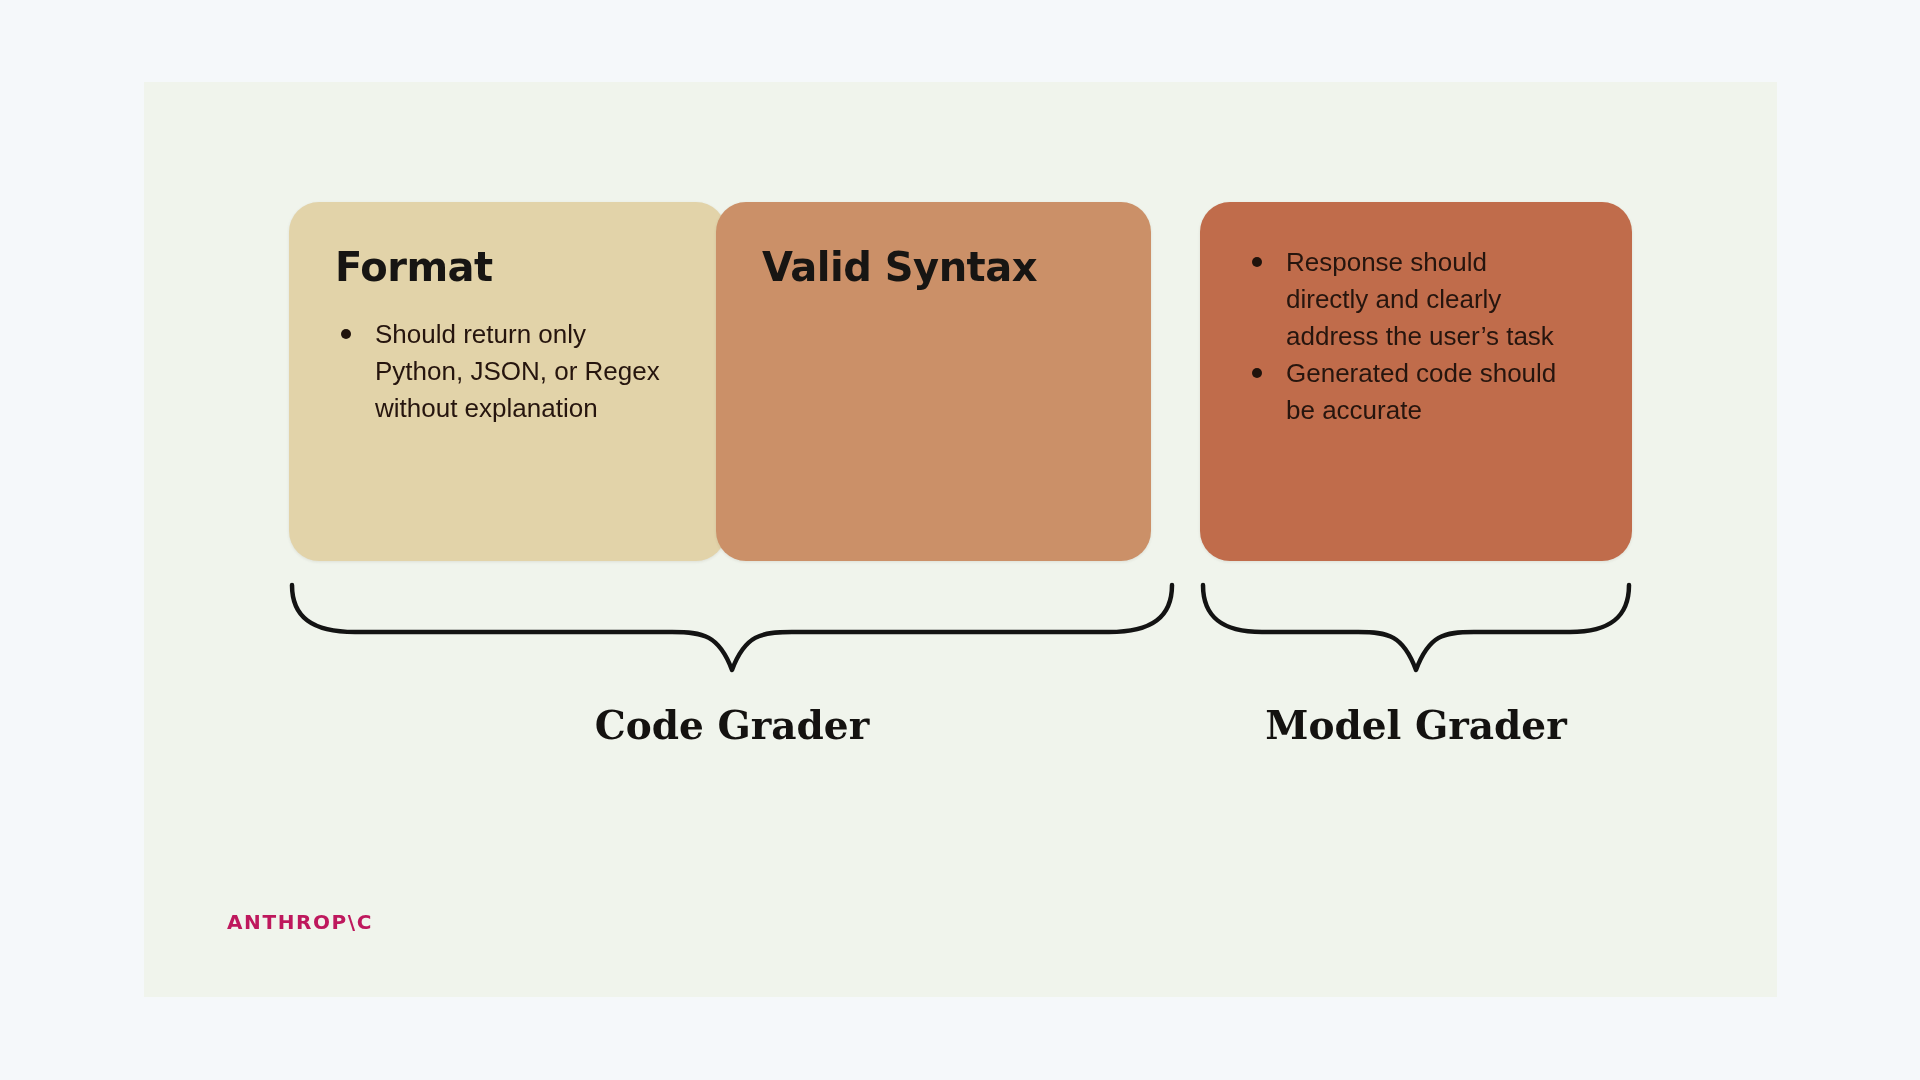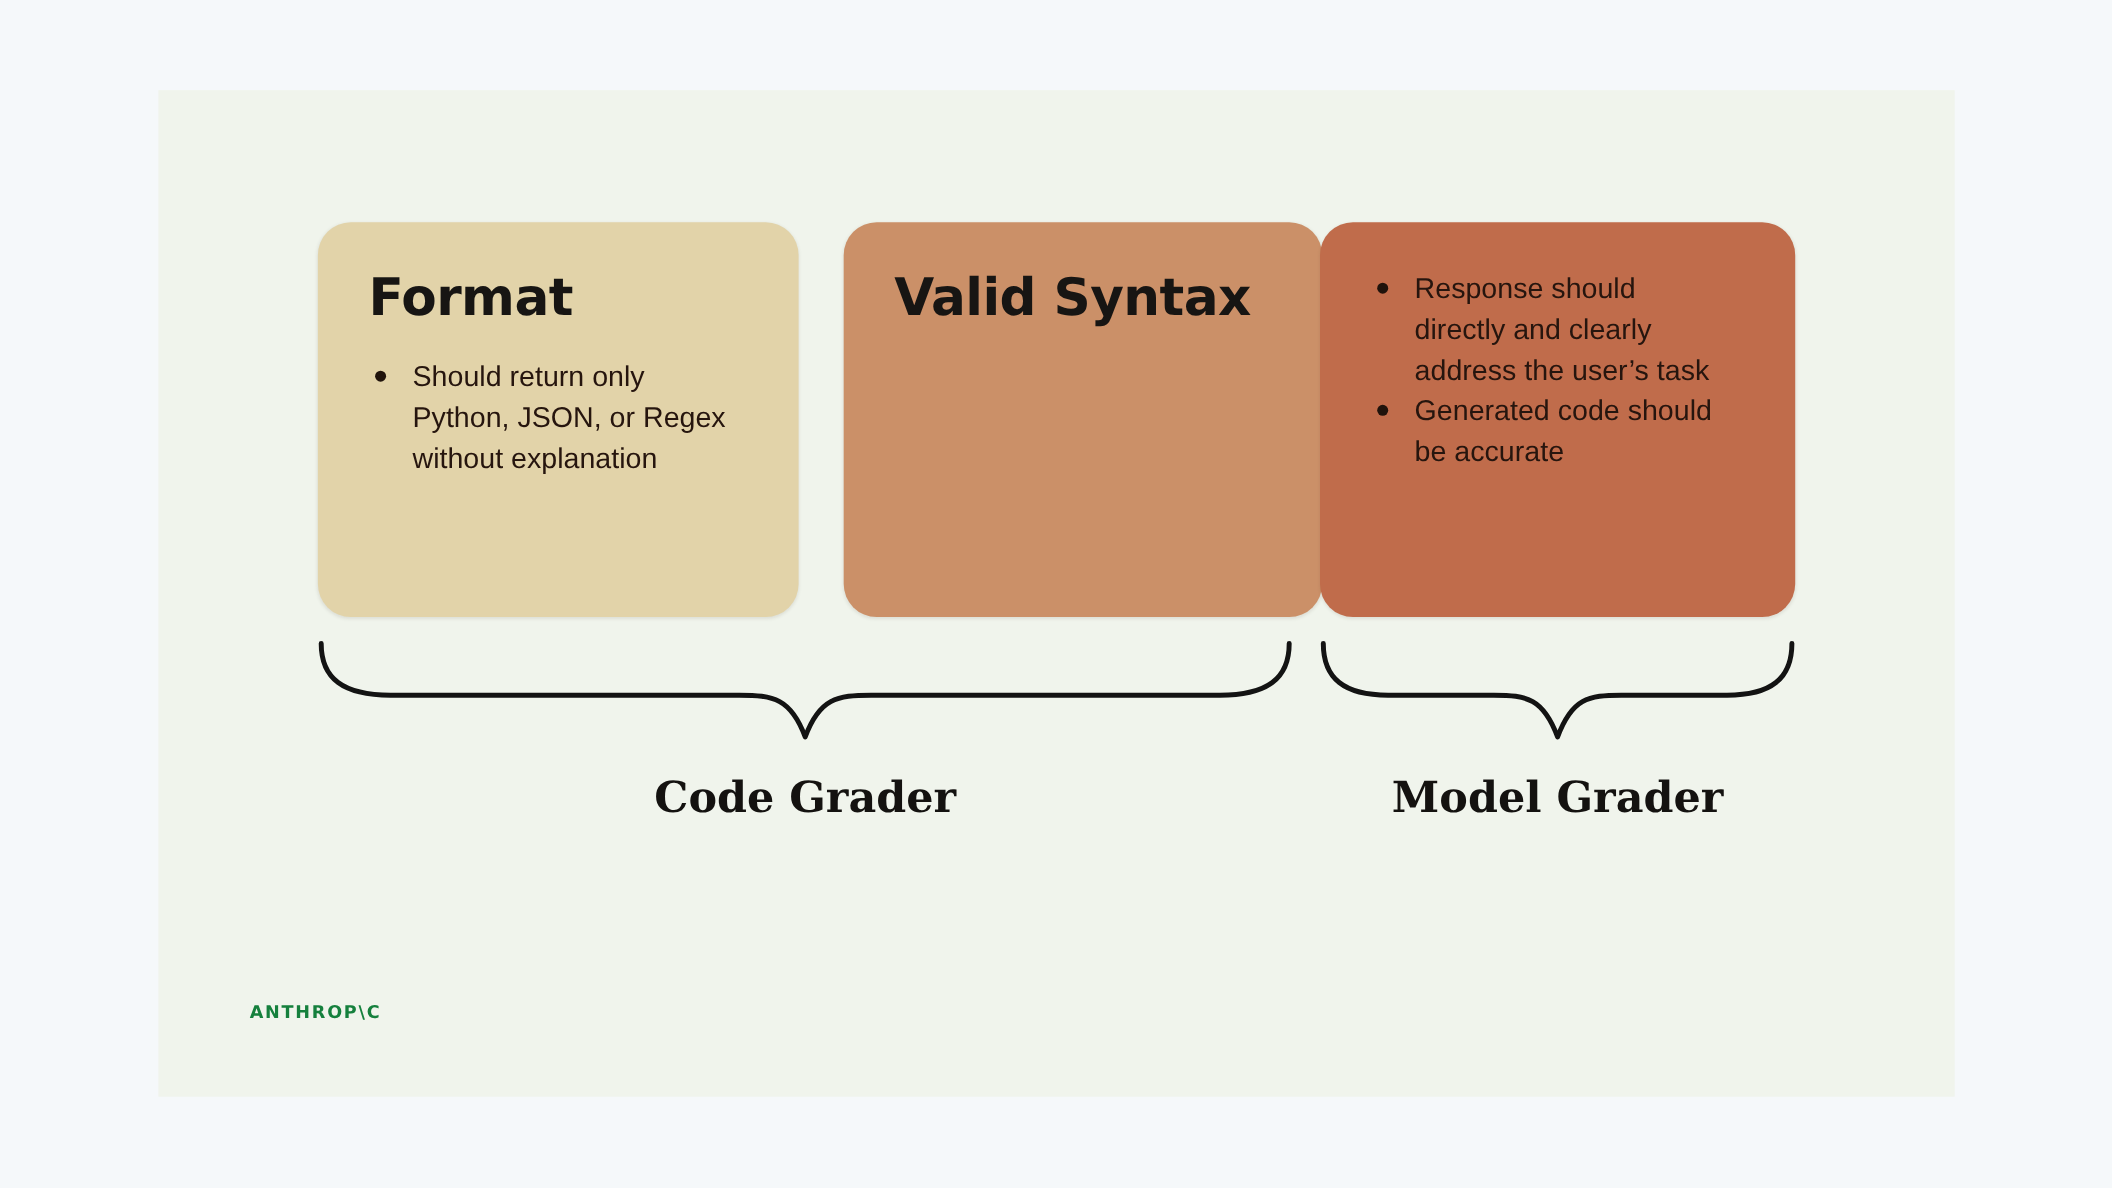--- a/index.html
+++ b/index.html
@@ -26,27 +26,27 @@
   .card {
     position: absolute;
     top: 120px;
     height: 359px;
     border-radius: 30px;
     box-sizing: border-box;
     padding: 42px 34px 0 46px;
     box-shadow: 0 1px 3px rgba(60,50,30,0.10);
   }
   .card-1 { left: 145px; width: 437px; }
-  .card-2 { left: 623px; width: 435px; }
+  .card-2 { left: 572px; width: 435px; }
   .card-3 { left: 1056px; width: 432px; }
   .card-title {
     margin: 0 0 26px 0;
     font-family: "DejaVu Sans", "Liberation Sans", sans-serif;
     font-weight: bold;
-    font-size: 47px;
+    font-size: 40px;
     line-height: 1.15;
     letter-spacing: -0.5px;
     color: #171513;
   }
   .bullets {
     list-style: none;
     margin: 0;
     padding: 0;
   }
   .bullets li {
@@ -87,23 +87,23 @@
     text-align: center;
   }
   .label-1 { left: 588px; }
   .label-2 { left: 1272px; }
   .logo {
     position: absolute;
     left: 83px;
     top: 828px;
     font-family: "DejaVu Sans", "Liberation Sans", sans-serif;
     font-weight: bold;
-    font-size: 16px;
+    font-size: 20px;
     letter-spacing: 1.6px;
-    color: #15803d;
+    color: #be185d;
   }
 </style>
 </head>
 <body>
 
 <div class="canvas">
   <div class="slide">
 
     <div class="card card-1" style="background-color: rgb(226, 211, 169);">
       <h2 class="card-title">Format</h2>

